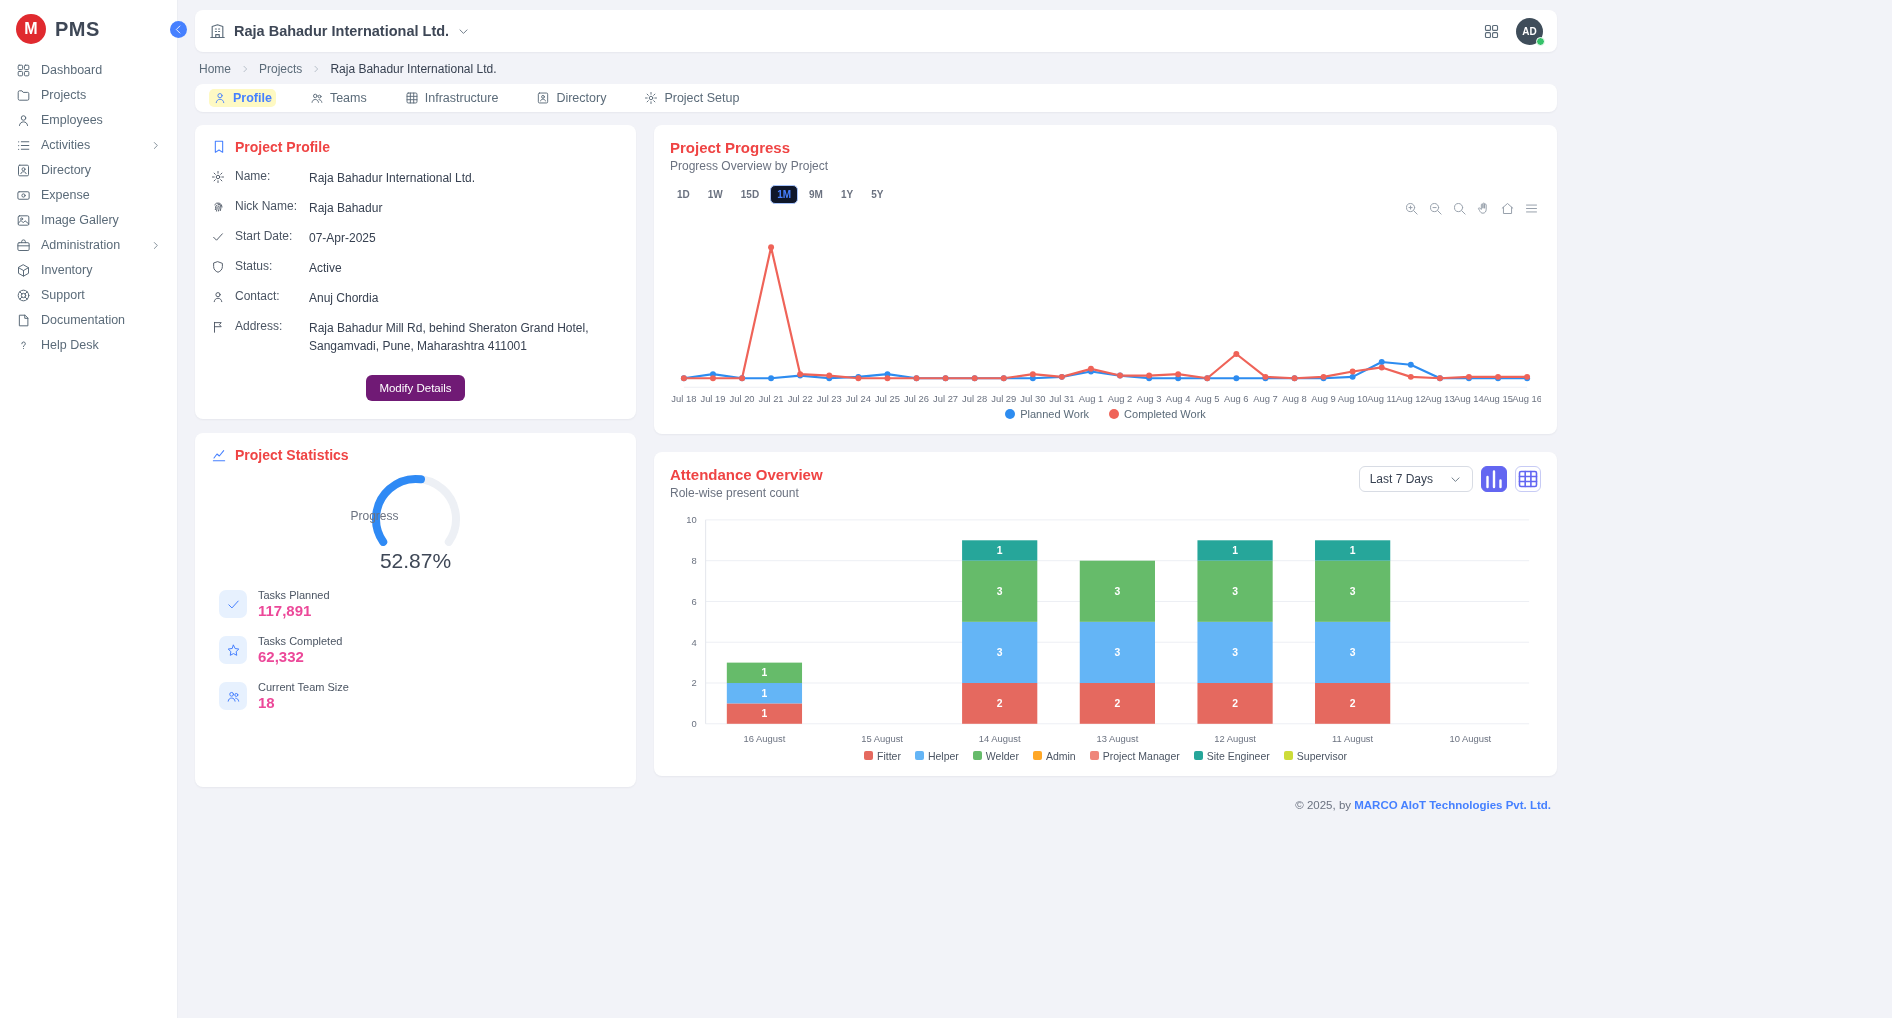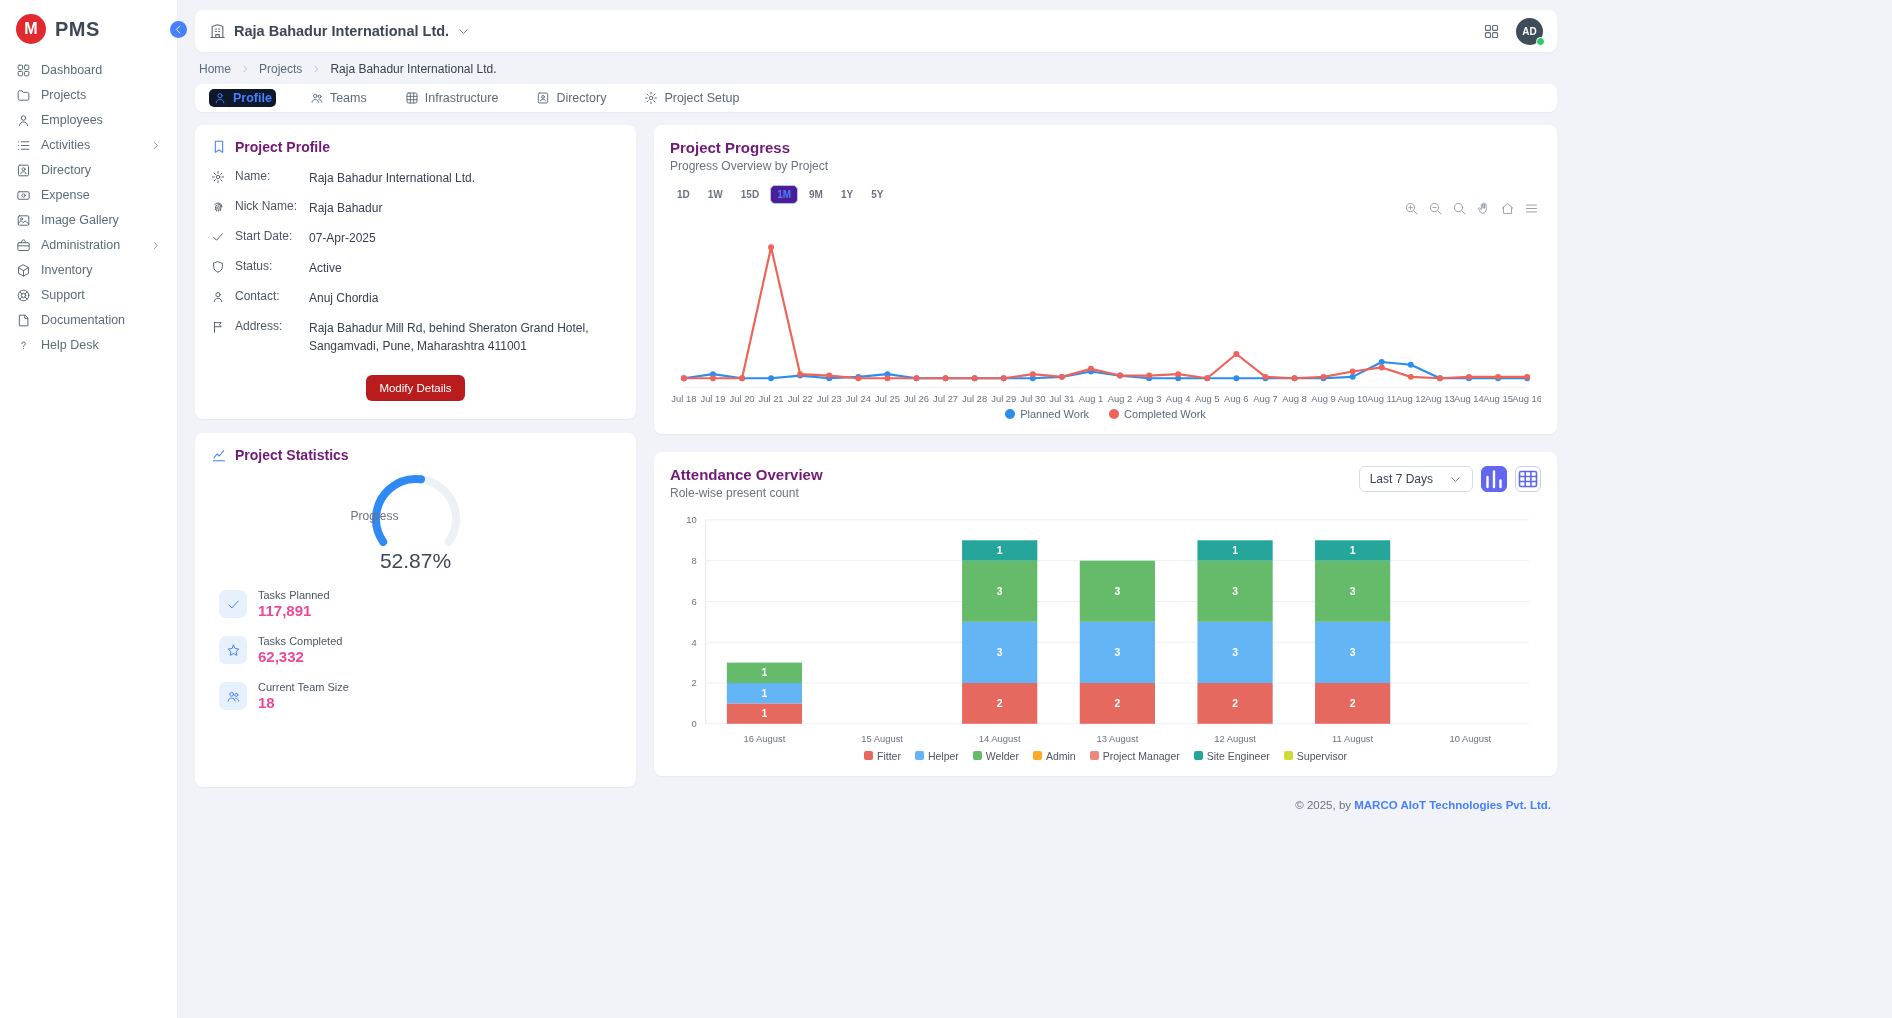--- a/index.html
+++ b/index.html
@@ -41,56 +41,56 @@
   .breadcrumb { display:flex; align-items:center; gap:9px; padding:10px 4px 8px; font-size:12px; color:#5b6b79; }
   .bc-item { cursor:pointer; }
   .bc-item.last { color:#374151; cursor:default; }
   .bc-sep { display:inline-flex; color:#9aa6b2; }
   .sep-icn { width:10px !important; height:10px !important; }
 
   .tabs-card { background:#fff; border-radius:8px; display:flex; align-items:center; gap:30px; padding:5px 14px; margin-bottom:13px;
     box-shadow:0 1px 2px rgba(16,24,40,.05); }
   .tab { display:flex; align-items:center; gap:6px; font-size:12.5px; color:#5b6b79; cursor:pointer; padding:2px 4px; border-radius:5px; }
   .tab .icn { width:14px; height:14px; }
-  .tab.active { color:#4680ff; font-weight:600; background:#0f172a; }
+  .tab.active { color:#4680ff; font-weight:600; background:#fef9c3; }
 
   .columns { display:flex; gap:18px; align-items:flex-start; }
   .col-left { width:441px; display:flex; flex-direction:column; gap:14px; }
   .col-right { flex:1; display:flex; flex-direction:column; gap:18px; }
   .card { background:#fff; border-radius:8px; box-shadow:0 1px 2px rgba(16,24,40,.05); padding:14px 16px; position:relative; }
 
   .card-title-row { display:flex; align-items:center; gap:8px; margin-bottom:8px; }
-  .card-title { font-size:14px; font-weight:600; color:#701a75; }
+  .card-title { font-size:14px; font-weight:600; color:#ef4444; }
   .title-icn { width:16px; height:16px; color:#4680ff; }
 
   
   .field-row { display:flex; gap:10px; padding:6px 0; font-size:12px; align-items:flex-start; }
   .field-row .icn { width:14px; height:14px; color:#4b5563; margin-top:1px; }
   .f-label { width:64px; flex:none; color:#4b5563; }
   .f-value { color:#374151; line-height:1.5; }
-  .modify-btn { display:block; margin:14px auto 4px; background:#b91c1c; color:#fff; border:none; border-radius:6px;
+  .modify-btn { display:block; margin:14px auto 4px; background:#701a75; color:#fff; border:none; border-radius:6px;
     font-size:11.5px; font-family:inherit; padding:7px 13px; cursor:pointer; }
 
   
   .gauge-wrap { position:relative; width:130px; margin:8px auto 0; }
   .gauge-label { position:absolute; left:0; right:0; top:38px; text-align:left; font-size:12px; color:#6b7280; }
   .gauge-value { text-align:center; font-size:21px; color:#3e4756; margin:-8px 0 10px; }
   .stat-row { display:flex; gap:11px; align-items:center; margin:16px 0 16px 8px; }
   .stat-tile { width:28px; height:28px; border-radius:7px; background:#e7f1fe; color:#4680ff; display:grid; place-items:center; }
   .stat-icn { width:15px; height:15px; }
   .stat-label { font-size:11px; color:#4b5563; display:block; }
   .stat-value { font-size:15px; font-weight:700; color:#ec4899; display:block; margin-top:1px; }
   .stats-card { padding-bottom:60px; }
 
   
   .card-sub { font-size:12px; color:#6b7280; margin-top:3px; }
   .range-row { display:flex; gap:4px; margin:12px 0 0; }
   .range-btn { font-size:10px; font-weight:600; color:#6b7280; background:none; border:1px solid transparent; border-radius:5px;
     padding:3px 6px; cursor:pointer; font-family:inherit; }
-  .range-btn.active { color:#4680ff; border-color:#a8c4fb; background:#4c1d95; }
+  .range-btn.active { color:#4680ff; border-color:#a8c4fb; background:#0f172a; }
   .chart-toolbar { position:absolute; right:18px; top:76px; display:flex; gap:9px; color:#98a1ac; }
   .tb { cursor:pointer; display:inline-flex; }
   .tb-icn { width:15px; height:15px; }
   .axis-lbl { font:9.5px "Liberation Sans", sans-serif; fill:#6b7280; }
   .bar-lbl { font:700 10.5px "Liberation Sans", sans-serif; fill:#fff; }
   .legend-row { display:flex; justify-content:center; gap:20px; font-size:11px; color:#5b6b79; margin-top:2px; }
   .lg-item { display:inline-flex; align-items:center; cursor:pointer; }
   .lg-dot { width:10px; height:10px; border-radius:50%; display:inline-block; margin-right:5px; }
   .lg-sq { width:9px; height:9px; border-radius:2px; display:inline-block; margin-right:4px; }
 

